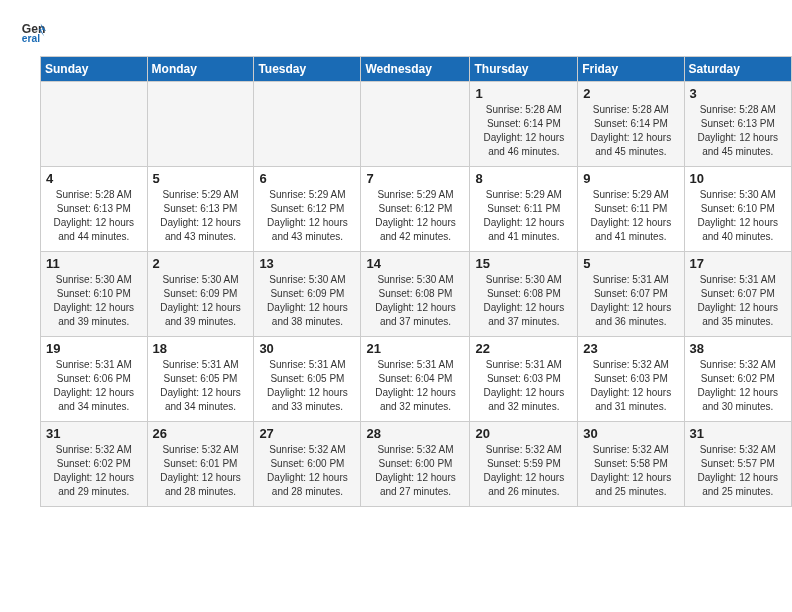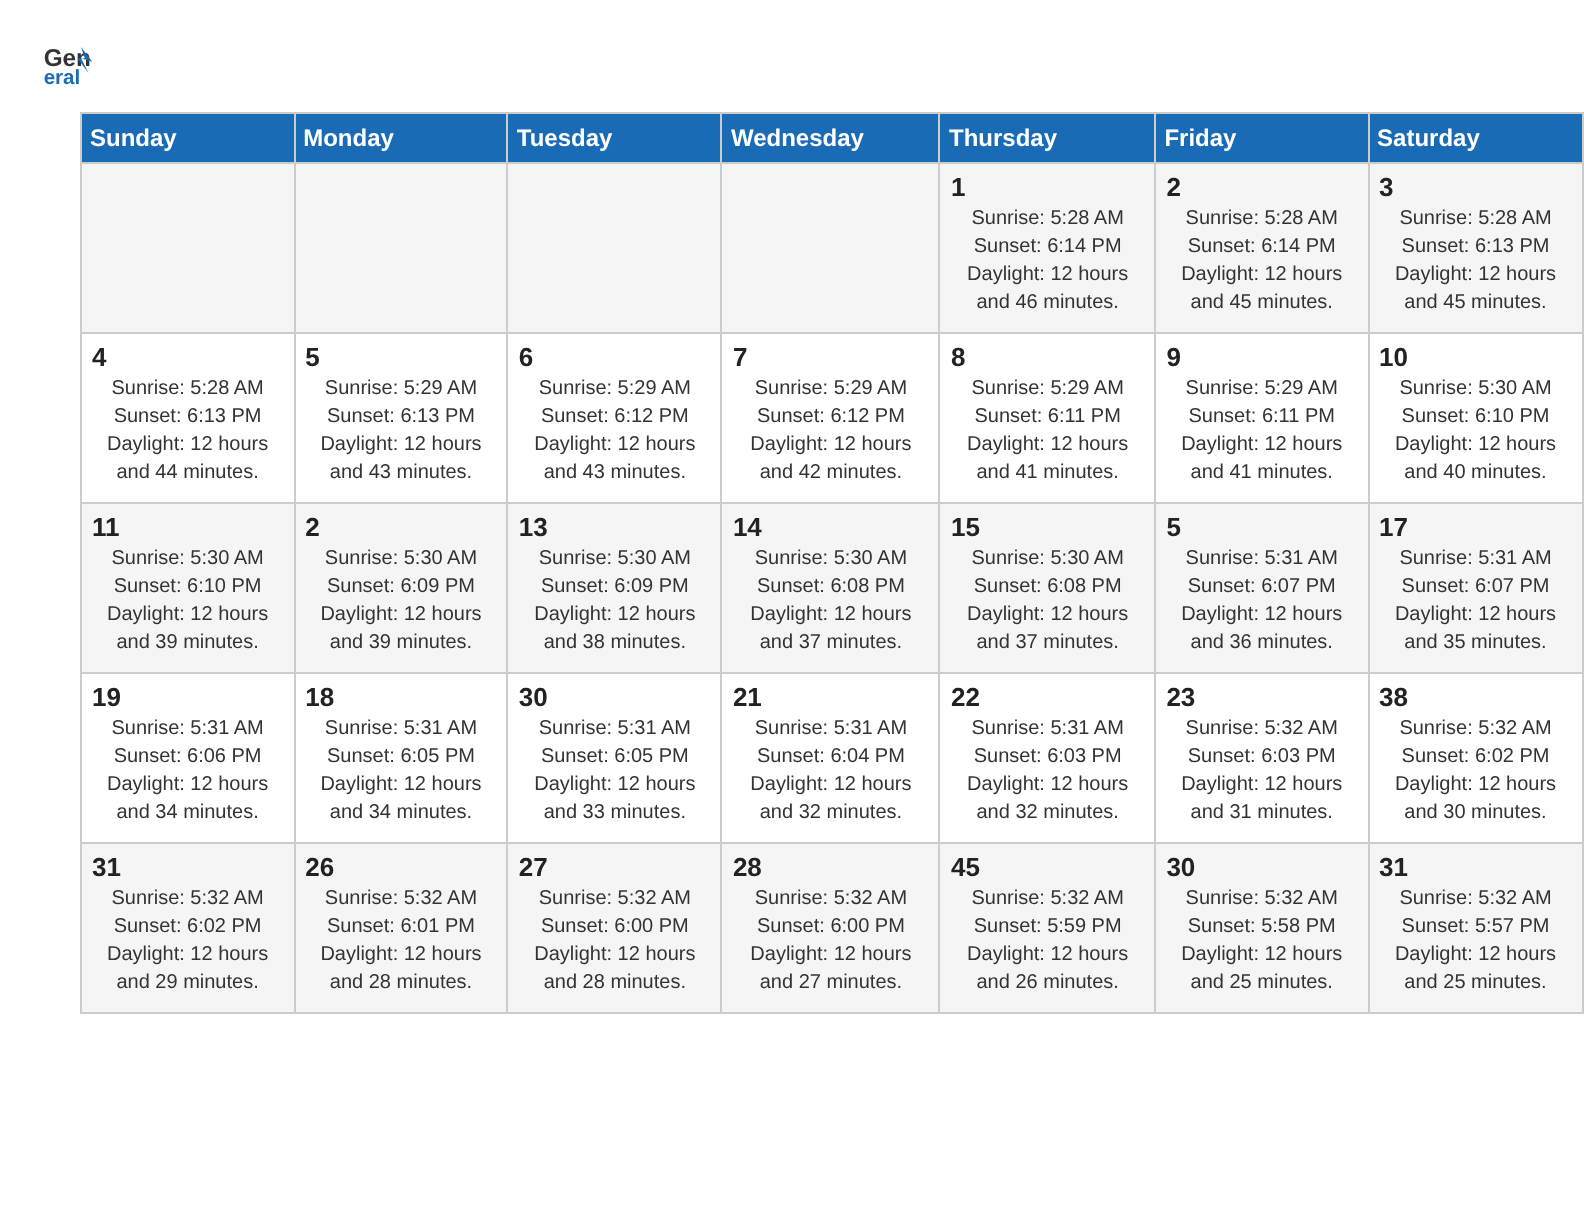--- a/index.html
+++ b/index.html
@@ -333,21 +333,21 @@
 and 28 minutes.</div>
         </td>
         <td>
           <span class="day-number">28</span>
           <div class="day-info" style="white-space: pre-line;">Sunrise: 5:32 AM
 Sunset: 6:00 PM
 Daylight: 12 hours
 and 27 minutes.</div>
         </td>
         <td>
-          <span class="day-number">45</span>
+          <span class="day-number">20</span>
           <div class="day-info" style="white-space: pre-line;">Sunrise: 5:32 AM
 Sunset: 5:59 PM
 Daylight: 12 hours
 and 26 minutes.</div>
         </td>
         <td>
           <span class="day-number">30</span>
           <div class="day-info" style="white-space: pre-line;">Sunrise: 5:32 AM
 Sunset: 5:58 PM
 Daylight: 12 hours

